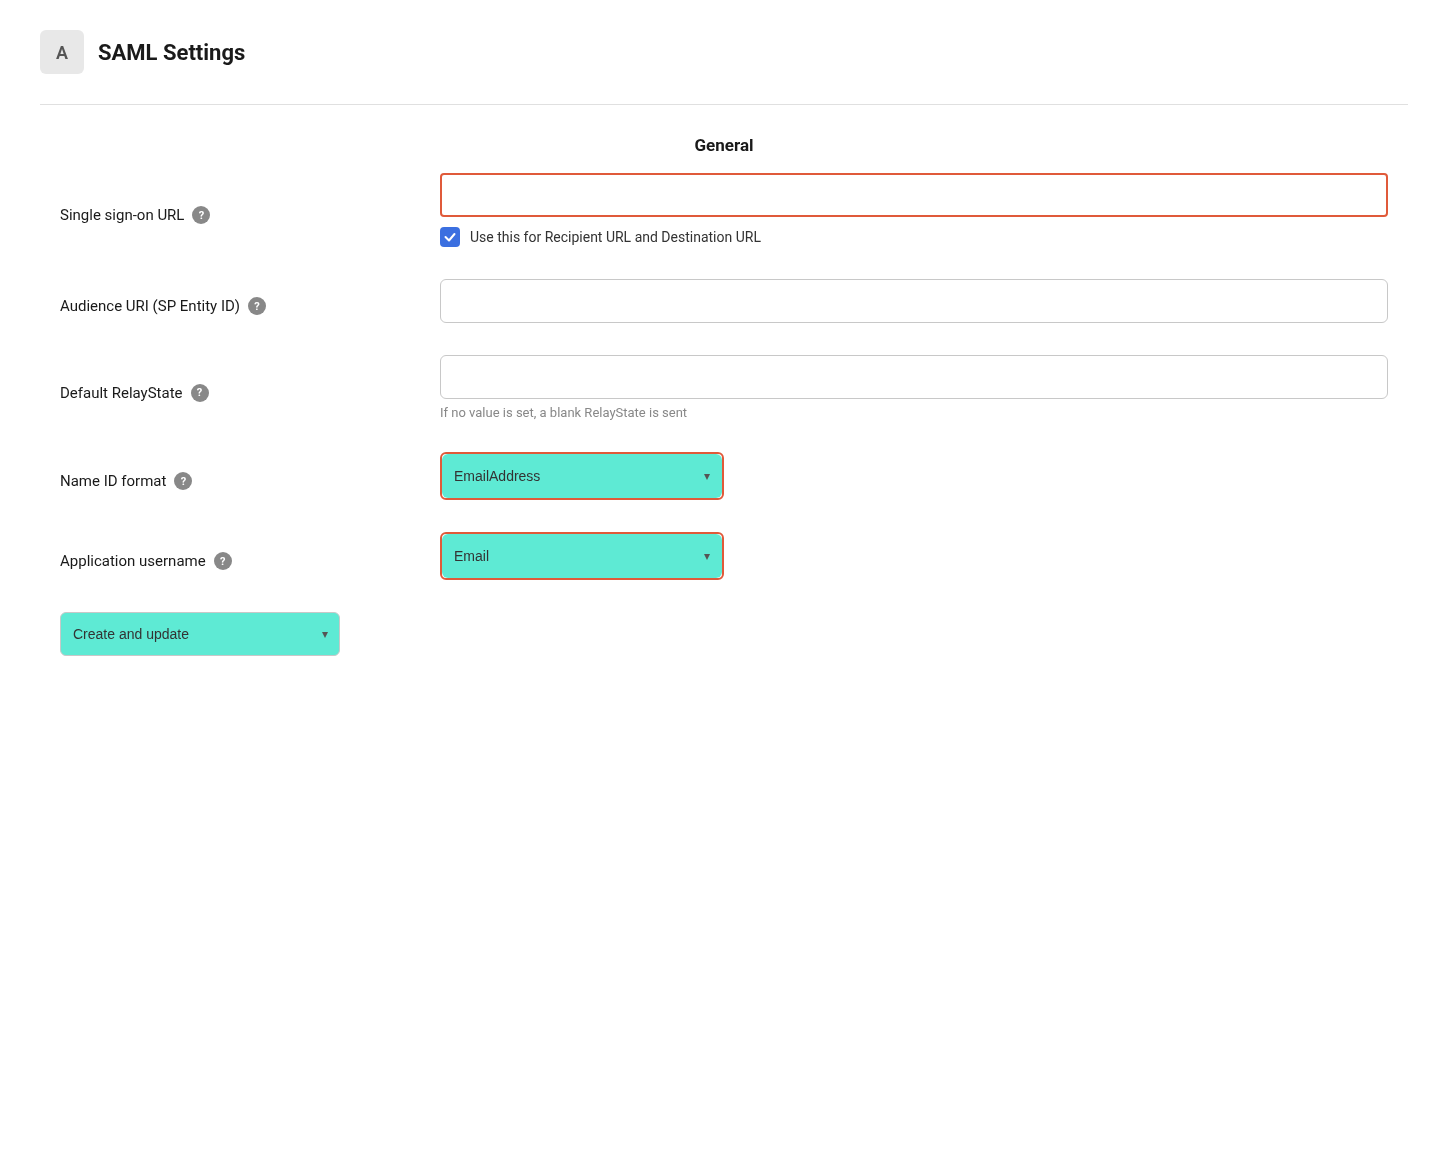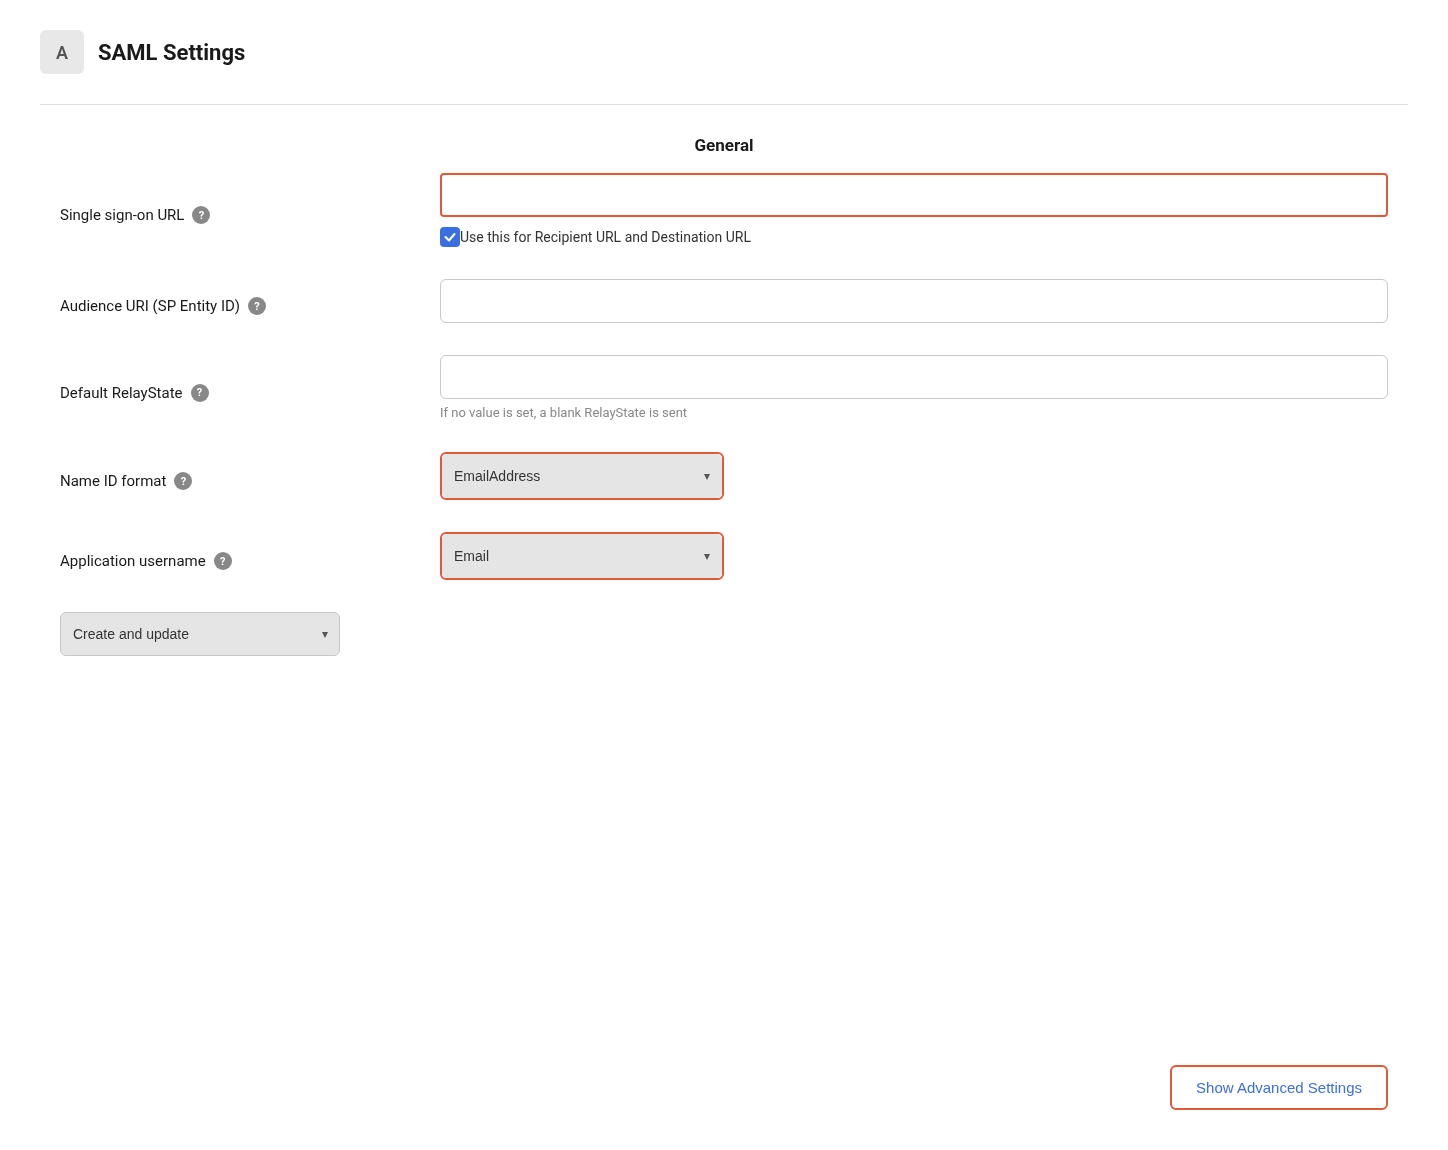--- a/index.html
+++ b/index.html
@@ -117,20 +117,21 @@
     }
 
     .text-input.highlighted {
       border: 2px solid #e05a3a;
       border-radius: 4px;
     }
 
     .checkbox-row {
       display: flex;
       align-items: center;
+      gap: 10px;
       margin-top: 10px;
     }
 
     .checkbox-custom {
       width: 20px;
       height: 20px;
       background: #3b6fe0;
       border-radius: 4px;
       display: flex;
       align-items: center;
@@ -166,21 +167,21 @@
       border-radius: 6px;
     }
 
     .form-select {
       height: 44px;
       border: 1px solid #c8c8c8;
       border-radius: 6px;
       padding: 0 40px 0 12px;
       font-size: 14px;
       color: #333;
-      background: #e5e5e5;
+      background: #5eead4;
       appearance: none;
       -webkit-appearance: none;
       cursor: pointer;
       outline: none;
       min-width: 280px;
     }
 
     .select-wrapper.highlighted .form-select {
       border: none;
     }
@@ -324,15 +325,14 @@
       <div class="select-wrapper">
         <select class="form-select">
           <option>Create and update</option>
           <option>Create only</option>
         </select>
         <span class="select-arrow">▾</span>
       </div>
     </div>
   </div>
 
-  <button class="show-advanced-btn">Show Advanced Settings</button>
 
 </div>
 
 </body></html>

